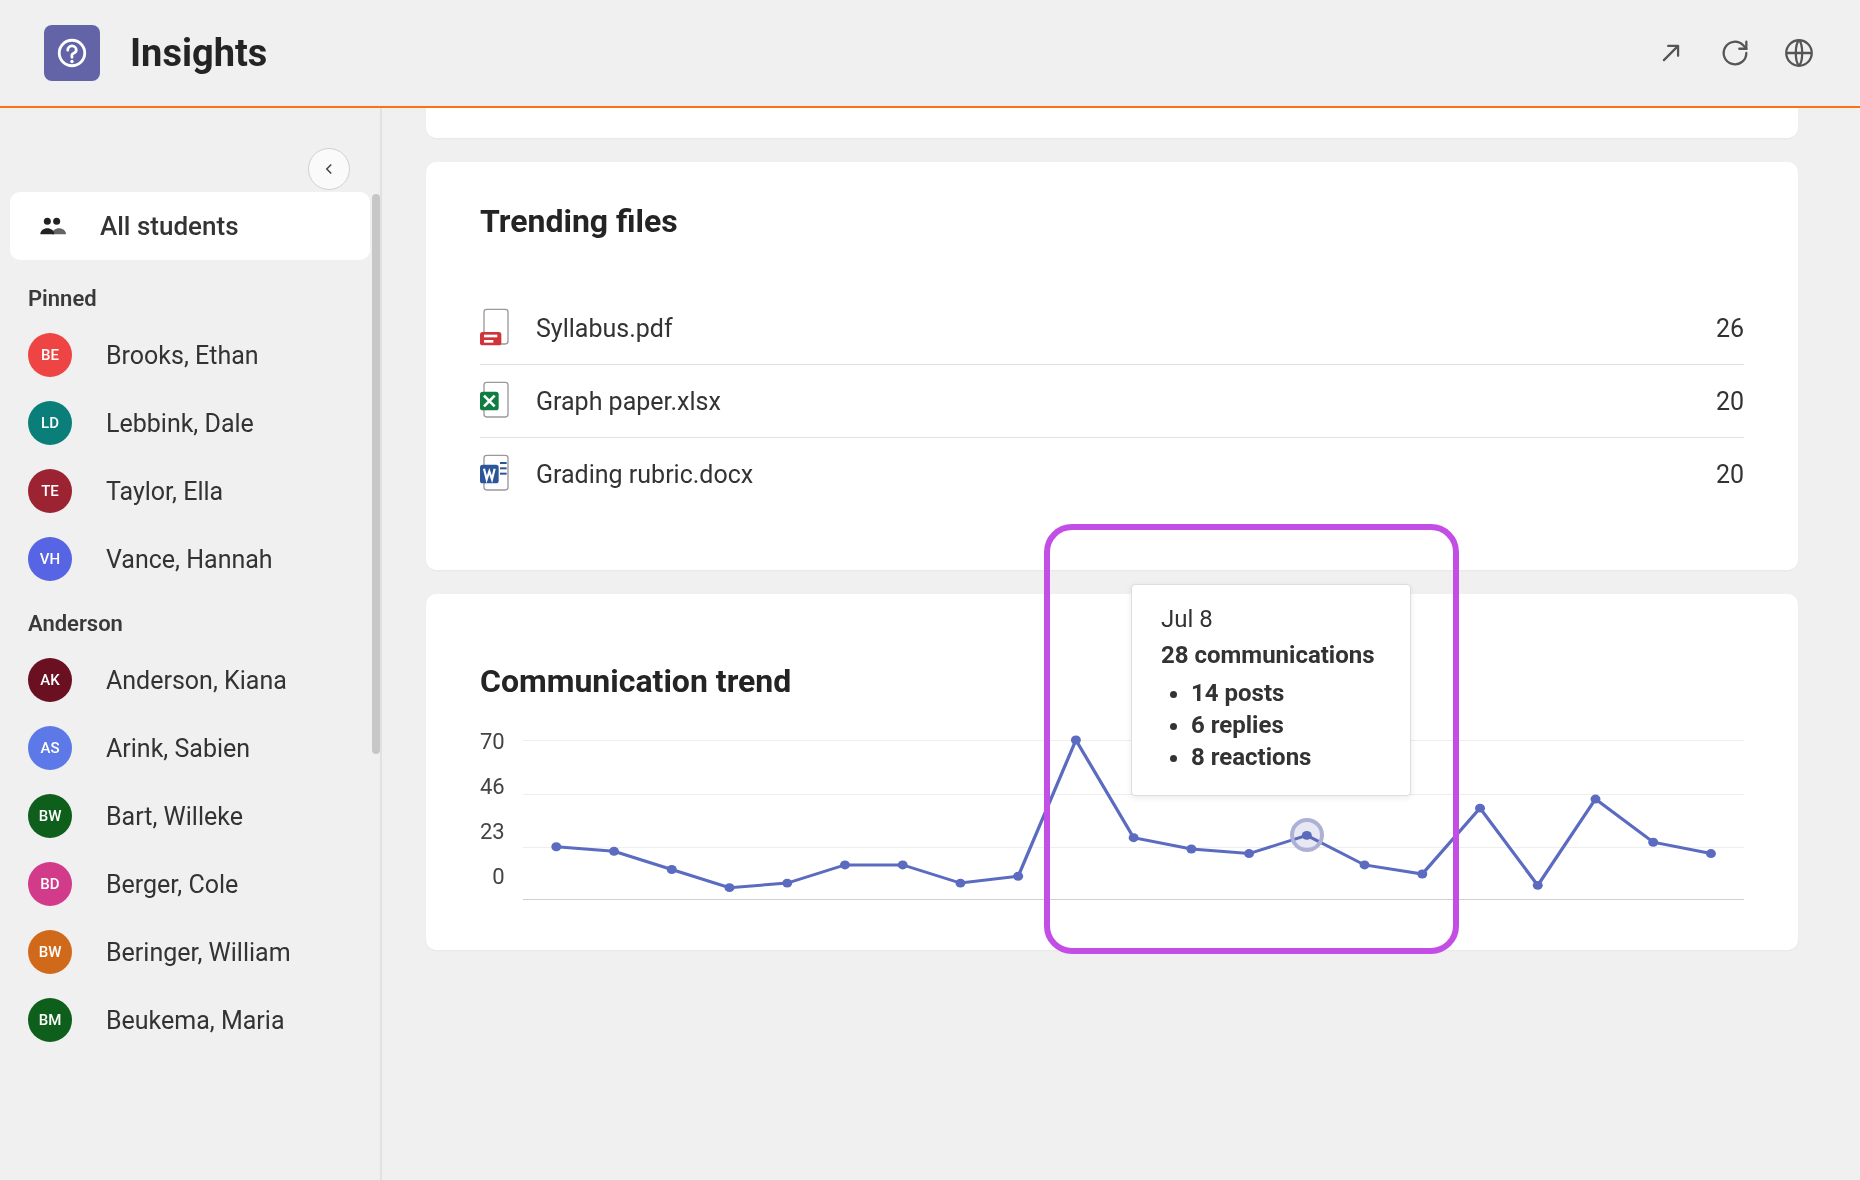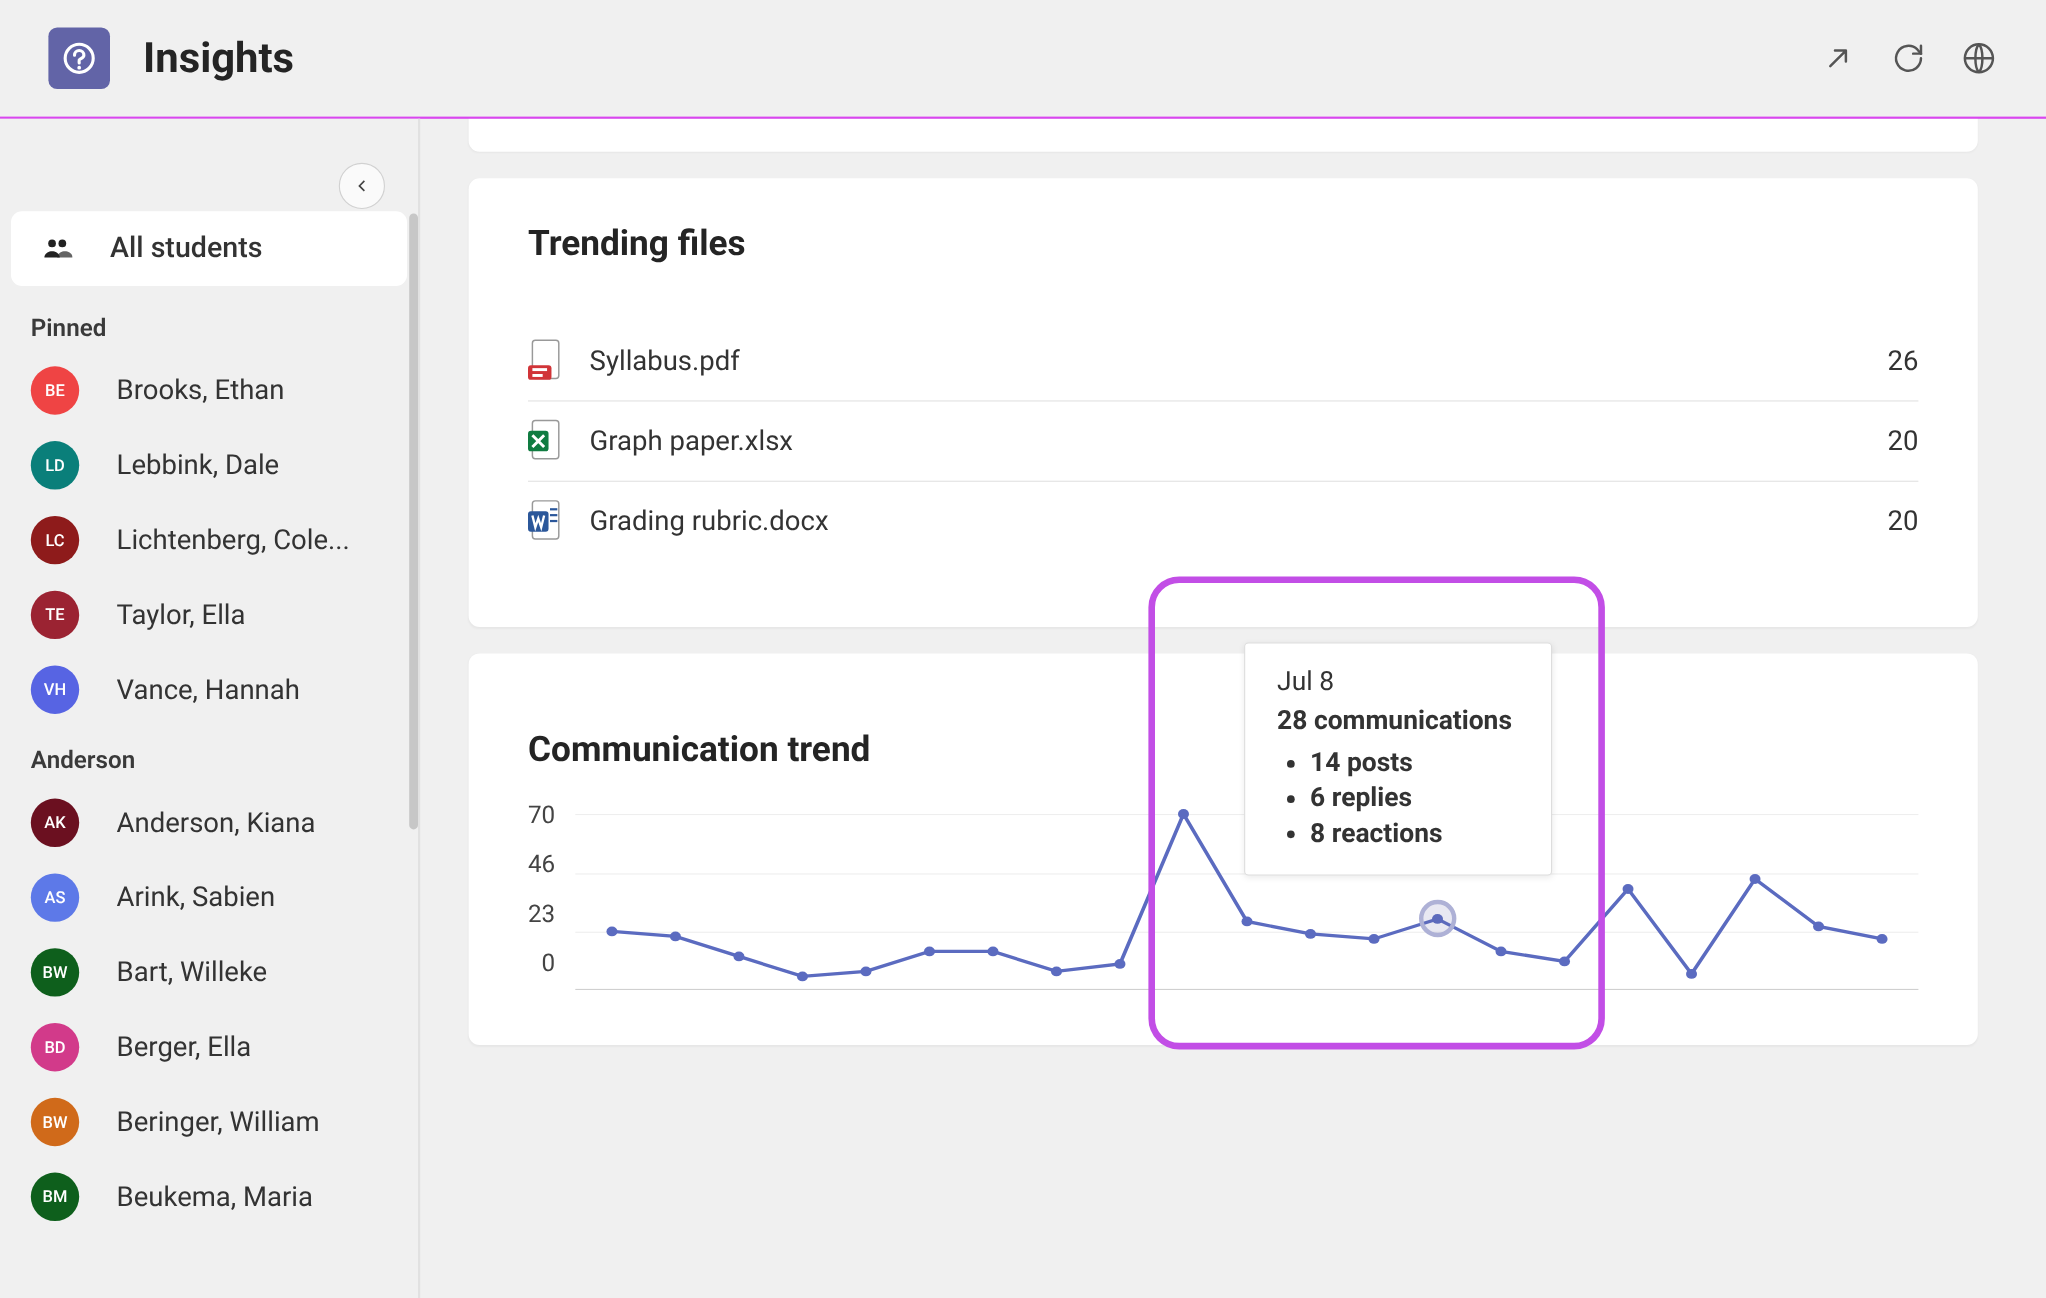--- a/index.html
+++ b/index.html
@@ -9,21 +9,21 @@
     color: #242424;
     width: 1860px;
     height: 1180px;
     overflow: hidden;
   }
   .topbar {
     height: 108px;
     display: flex;
     align-items: center;
     padding: 0 44px;
-    border-bottom: 2px solid #d946ef;
+    border-bottom: 2px solid #f97316;
   }
   .app-icon {
     width: 56px;
     height: 56px;
     background: #6264a7;
     border-radius: 8px;
     display: flex;
     align-items: center;
     justify-content: center;
     margin-right: 30px;
@@ -251,24 +251,20 @@
     <div id="pinned-list">
         <div class="sb-item">
           <div class="avatar" style="background: #ef4444;">BE</div>
           <div class="sb-name">Brooks, Ethan</div>
         </div>
         <div class="sb-item">
           <div class="avatar" style="background: rgb(10, 127, 122);">LD</div>
           <div class="sb-name">Lebbink, Dale</div>
         </div>
         <div class="sb-item">
-          <div class="avatar" style="background: rgb(142, 27, 27);">LC</div>
-          <div class="sb-name">Lichtenberg, Cole...</div>
-        </div>
-        <div class="sb-item">
           <div class="avatar" style="background: rgb(155, 35, 50);">TE</div>
           <div class="sb-name">Taylor, Ella</div>
         </div>
         <div class="sb-item">
           <div class="avatar" style="background: rgb(87, 100, 227);">VH</div>
           <div class="sb-name">Vance, Hannah</div>
         </div>
       </div>
 
     <div class="sb-header">Anderson</div>
@@ -280,21 +276,21 @@
         <div class="sb-item">
           <div class="avatar" style="background: rgb(93, 121, 232);">AS</div>
           <div class="sb-name">Arink, Sabien</div>
         </div>
         <div class="sb-item">
           <div class="avatar" style="background: rgb(14, 95, 28);">BW</div>
           <div class="sb-name">Bart, Willeke</div>
         </div>
         <div class="sb-item">
           <div class="avatar" style="background: rgb(210, 58, 138);">BD</div>
-          <div class="sb-name">Berger, Ella</div>
+          <div class="sb-name">Berger, Cole</div>
         </div>
         <div class="sb-item">
           <div class="avatar" style="background: rgb(208, 106, 26);">BW</div>
           <div class="sb-name">Beringer, William</div>
         </div>
         <div class="sb-item">
           <div class="avatar" style="background: rgb(14, 95, 28);">BM</div>
           <div class="sb-name">Beukema, Maria</div>
         </div>
       </div>

